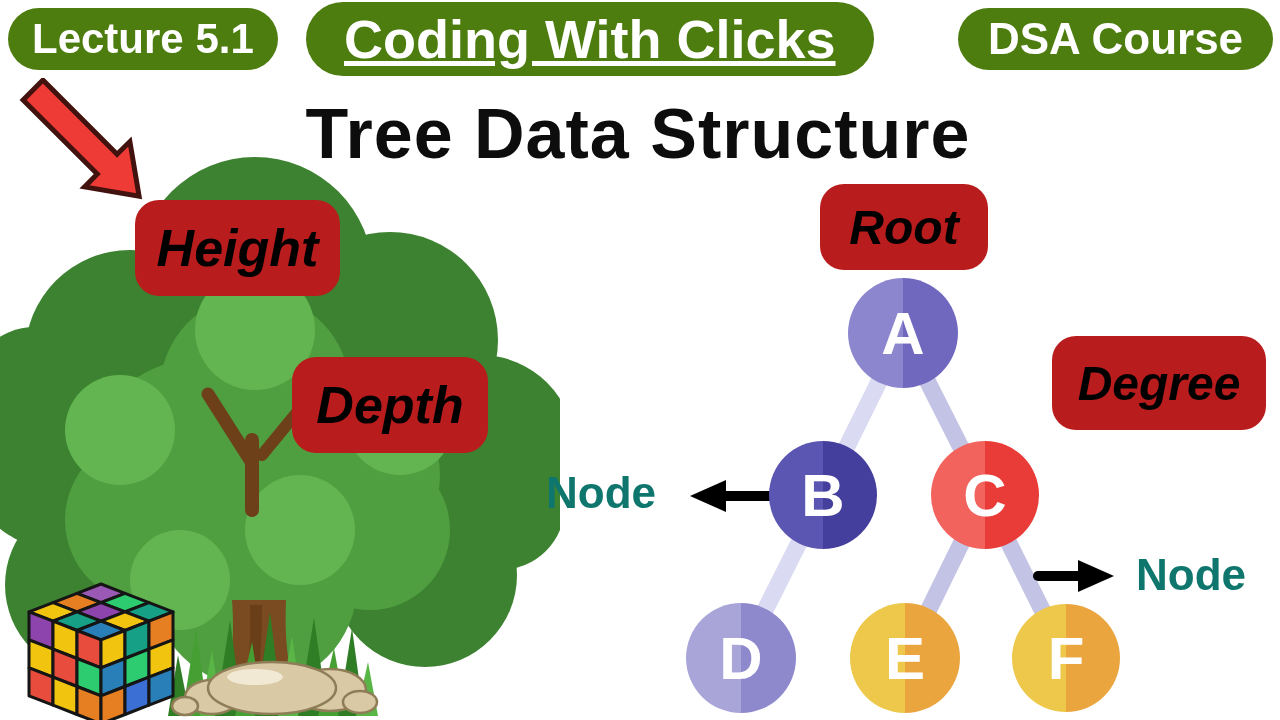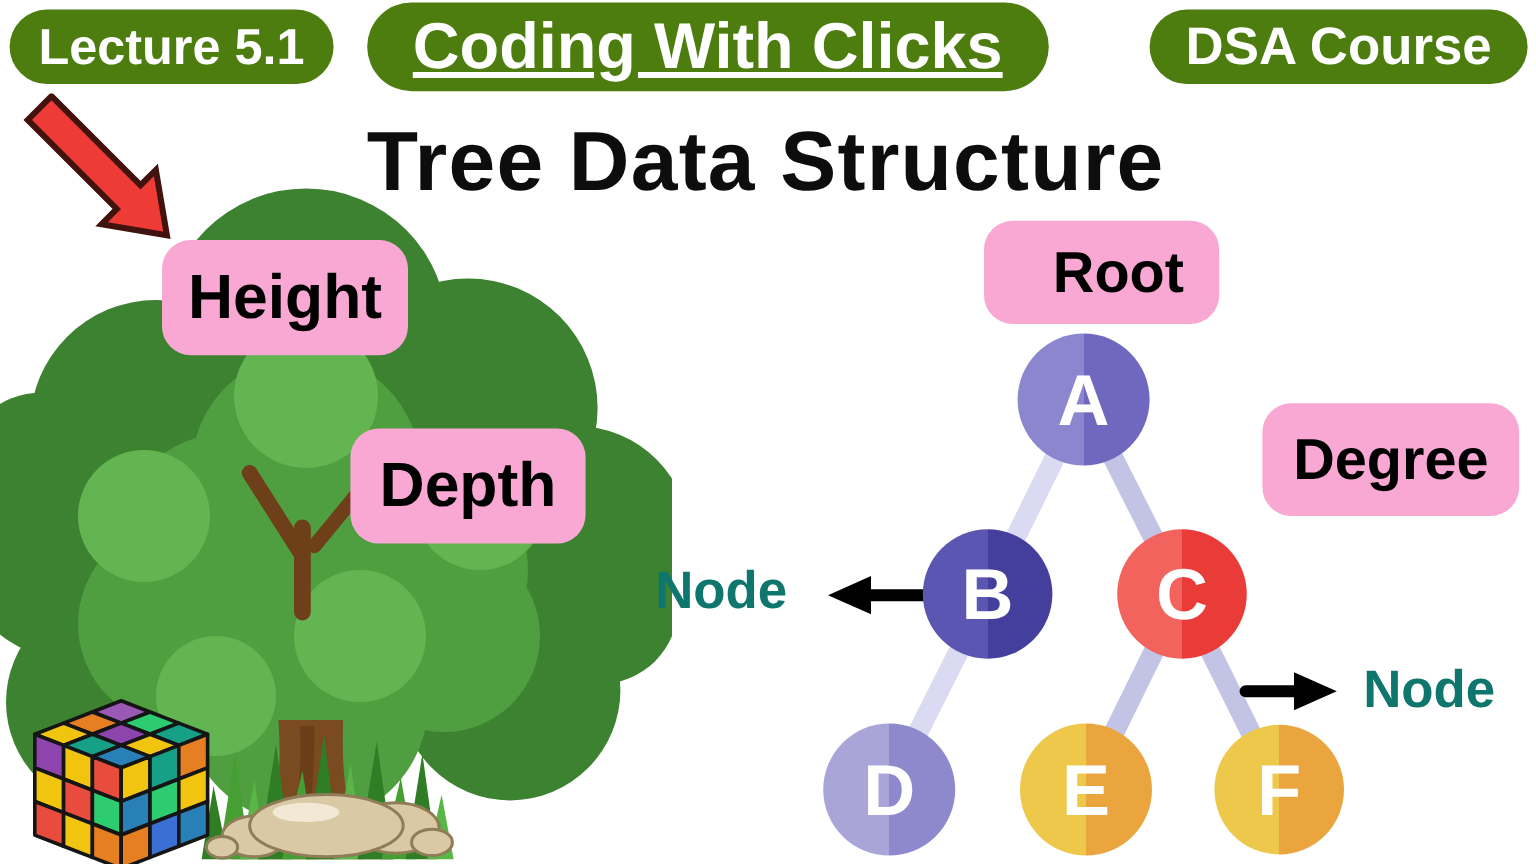--- a/index.html
+++ b/index.html
@@ -16,26 +16,26 @@
   
   .title{position:absolute;left:0;top:76px;width:1240px;margin:18px;text-align:center;
          color:#0d0d0d;font-size:70px;font-weight:bold;letter-spacing:1px;}
 
   
   .tree-art{position:absolute;left:0;top:150px;z-index:1;}
   .red-arrow{position:absolute;left:18px;top:78px;z-index:2;}
   .cube{position:absolute;left:26px;top:580px;z-index:2;}
 
   
-  .ylabel{position:absolute;background:#f9a8d4;color:#000;font-weight:bold;z-index:3;
-          display:flex;align-items:center;justify-content:center;border-radius:24px;white-space:nowrap;}
+  .ylabel{position:absolute;background:#b91c1c;color:#000;font-weight:bold;z-index:3;
+          display:flex;align-items:center;justify-content:center;border-radius:24px;white-space:nowrap;font-style:italic;}
   .lbl-height{left:135px;top:200px;width:205px;height:96px;font-size:52px;}
   .lbl-level{left:0px;top:362px;width:172px;height:100px;font-size:52px;border-radius:28px;}
   .lbl-depth{left:292px;top:357px;width:196px;height:96px;font-size:52px;}
-  .lbl-root{left:820px;top:184px;width:168px;height:86px;font-size:48px;padding-left:28px;}
+  .lbl-root{left:820px;top:184px;width:168px;height:86px;font-size:48px;}
   .lbl-path{left:598px;top:352px;width:160px;height:84px;font-size:46px;}
   .lbl-degree{left:1052px;top:336px;width:214px;height:94px;font-size:48px;}
 
   
   .edges{position:absolute;left:0;top:0;z-index:1;}
   .node{position:absolute;border-radius:50%;display:flex;align-items:center;justify-content:center;
         color:#ffffff;font-weight:bold;font-size:60px;z-index:2;}
   .node-a{left:848px;top:278px;width:110px;height:110px;background:linear-gradient(90deg,#8b86ce 50%,#6f68be 50%);}
   .node-b{left:769px;top:441px;width:108px;height:108px;background:linear-gradient(90deg,#5b56b1 50%,#443f9d 50%);}
   .node-c{left:931px;top:441px;width:108px;height:108px;background:linear-gradient(90deg,#f2635e 50%,#e93c38 50%);}

